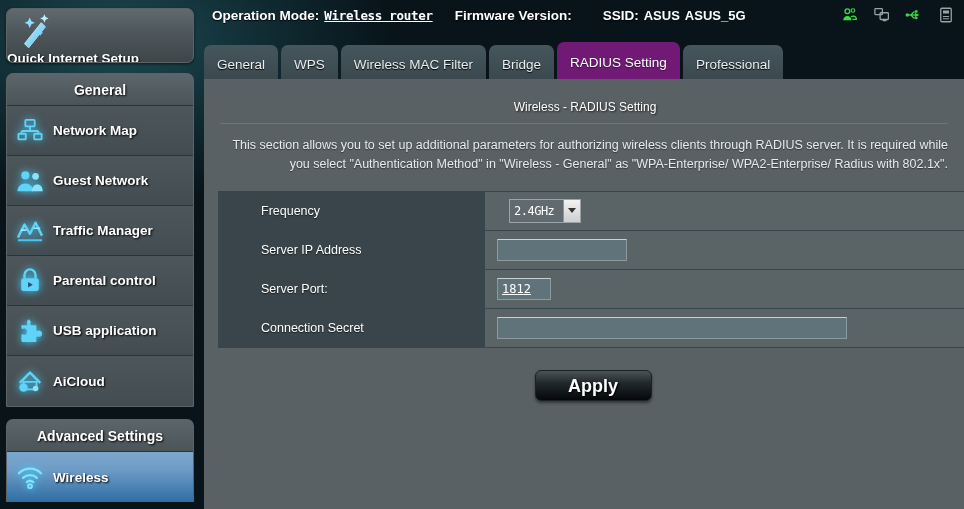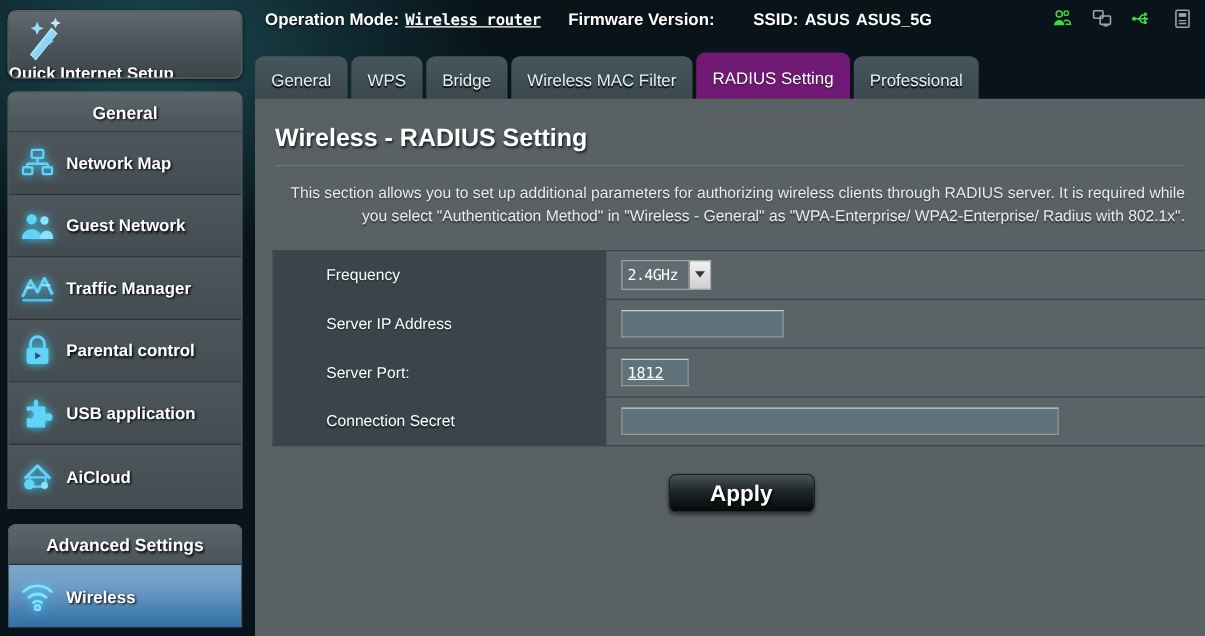--- a/index.html
+++ b/index.html
@@ -126,23 +126,24 @@
   }
 
   
   #content {
     position: absolute; left: 204px; top: 79px;
     width: 760px; height: 430px;
     background: #596164;
     padding: 14px 14px 0 14px;
   }
   #page-title {
-    font-size: 20px; font-weight: bold; color: #fff;
+    font-size: 12px; font-weight: normal; color: #fff;
     text-shadow: 1px 1px 2px rgba(0,0,0,0.7);
     margin: 7px 0 9px 2px;
+    text-align: center;
   }
   #title-rule { height: 1px; background: #6e7679; margin: 0 2px 12px 2px; }
   #desc {
     font-size: 12.5px; line-height: 1.55; color: #e7ecee;
     margin: 0 2px 16px 2px;
     text-shadow: 0 1px 1px rgba(0,0,0,0.45);
     text-align: right;
   }
 
   #form-table {
@@ -178,20 +179,21 @@
   #ip-input { width: 130px; }
   #port-input { width: 54px; text-decoration: underline; }
   #secret-input { width: 350px; }
 
   .sel-wrap {
     display: inline-flex; align-items: stretch;
     background: #616a6e;
     border: 1px solid #9aa4a8;
     height: 24px;
     width: 72px;
+    margin-left: 12px;
   }
   .sel-wrap .sel-text {
     flex: 1;
     display: flex; align-items: center;
     padding-left: 4px;
     font-family: "DejaVu Sans Mono", monospace;
     font-size: 12px;
     color: #fff;
     letter-spacing: -0.5px;
   }
@@ -369,22 +371,22 @@
       </span>
       <span class="lbl">Wireless</span>
       <span class="arrow"></span>
     </div>
   </div>
 </div>
 
 <div id="tabs">
   <div class="tab">General</div>
   <div class="tab">WPS</div>
+  <div class="tab">Wireless MAC Filter</div>
   <div class="tab">Bridge</div>
-  <div class="tab">Wireless MAC Filter</div>
   <div class="tab active">RADIUS Setting</div>
   <div class="tab">Professional</div>
 </div>
 
 <div id="content">
   <div id="page-title">Wireless - RADIUS Setting</div>
   <div id="title-rule"></div>
   <div id="desc">This section allows you to set up additional parameters for authorizing wireless clients through RADIUS server. It is required while you select "Authentication Method" in "Wireless - General" as "WPA-Enterprise/ WPA2-Enterprise/ Radius with 802.1x".</div>
 
   <table id="form-table">

